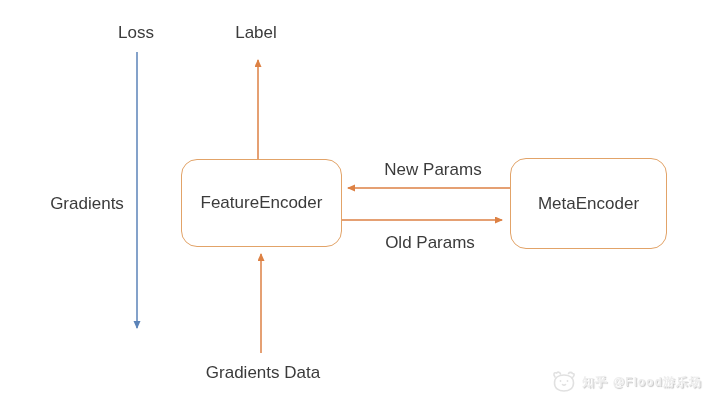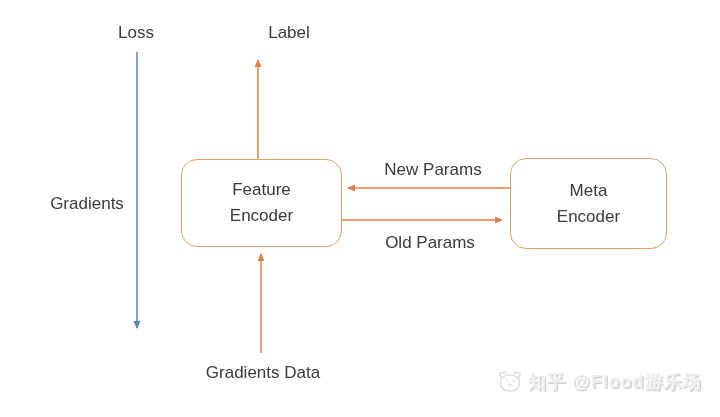--- a/index.html
+++ b/index.html
@@ -23,47 +23,47 @@
   }
   .stroke-orange{stroke:var(--c-arrow-orange);}
   .fill-orange{fill:var(--c-arrow-orange);}
   .stroke-blue{stroke:var(--c-arrow-blue);}
   .fill-blue{fill:var(--c-arrow-blue);}
   .node{
     position:absolute;
     border:1.5px solid var(--c-box-border);
     border-radius:16px;
     background:#fff;
-    display:flex;flex-direction:column;
+    display:flex;
     align-items:center;justify-content:center;
     color:var(--c-text);
     font-size:17px;line-height:26px;
     text-align:center;
   }
   .node-feature{left:181px;top:159px;width:159px;height:86px;}
   .node-meta{left:510px;top:158px;width:155px;height:89px;text-align:center;}
   .edge-label{
     position:absolute;
     color:var(--c-text);
     font-size:17px;line-height:19px;
     white-space:nowrap;
     transform:translateX(-50%);
   }
   .lbl-loss{left:136px;top:23px;}
-  .lbl-label{left:256px;top:23px;margin-left:33px;}
+  .lbl-label{left:256px;top:23px;}
   .lbl-gradients{left:87px;top:194px;}
   .lbl-new-params{left:433px;top:160px;text-align:right;}
   .lbl-old-params{left:430px;top:233px;}
   .lbl-supervised{left:263px;top:363px;}
   .watermark{
     position:absolute;
     right:18px;top:370px;
     display:flex;align-items:center;gap:5px;
     color:var(--c-watermark);
-    font-size:18px;font-weight:bold;
+    font-size:12px;font-weight:bold;
     letter-spacing:1px;
     text-shadow:-1px -1px 0 #ffffff, 1px 1px 1px #c6c6c6;
     user-select:none;
   }
   .wm-icon{width:26px;height:24px;flex:0 0 auto;opacity:.9;}
 </style>
 </head>
 <body>
 
 <div class="canvas">

